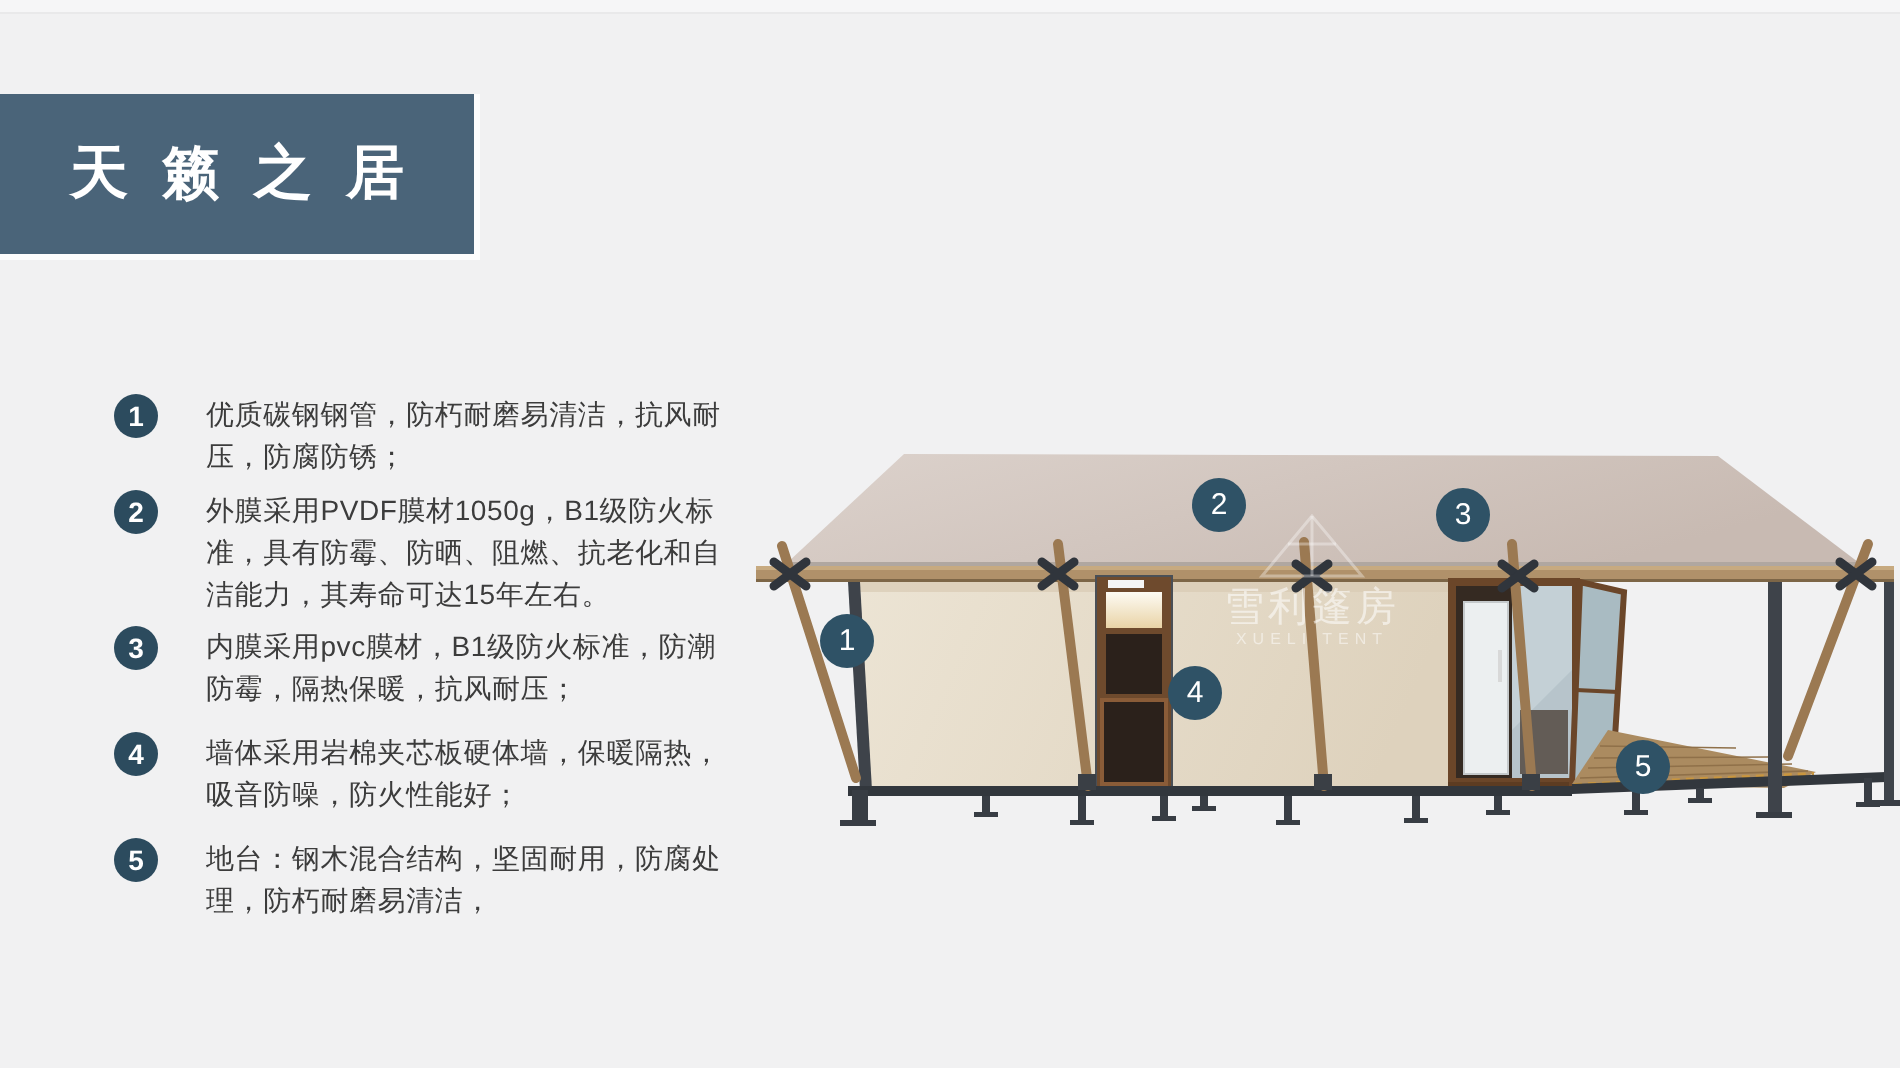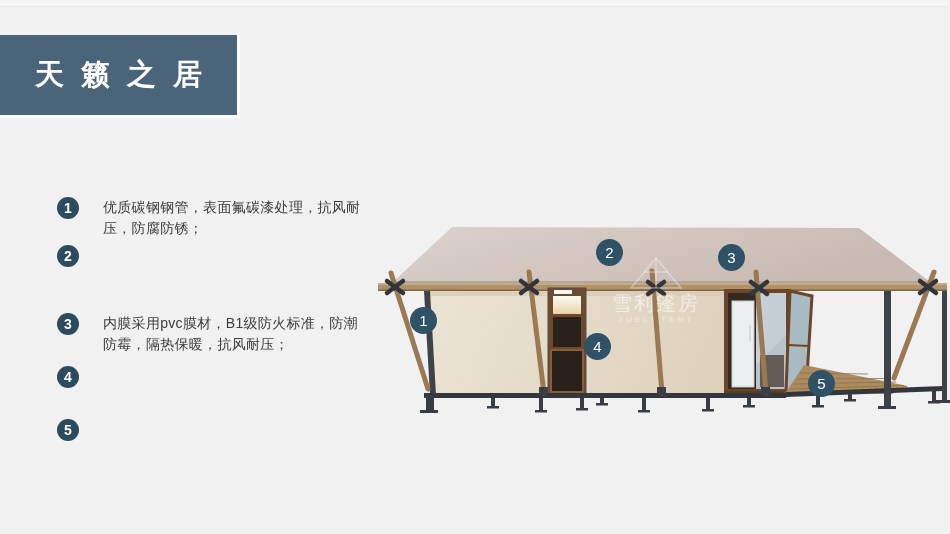--- a/index.html
+++ b/index.html
@@ -7,21 +7,21 @@
     width:950px;height:534px;position:relative;overflow:hidden;
     background:#f1f1f2;
     font-family:"Liberation Sans","DejaVu Sans",sans-serif;
   }
   .top-strip{
     position:absolute;left:0;top:0;width:950px;height:6px;
     background:#f6f6f7;border-bottom:1px solid #e9e9ea;
   }
   
   .title-box{
-    position:absolute;left:0;top:35px;width:237px;height:80px;
+    position:absolute;left:0;top:47px;width:237px;height:80px;
     background:#4a6479;
     border-right:3px solid #fdfdfd;border-bottom:3px solid #fdfdfd;
     display:flex;align-items:center;justify-content:center;
   }
   .title-box span{
     color:#ffffff;font-size:29px;font-weight:bold;
     letter-spacing:17px;padding-left:17px;white-space:nowrap;
   }
   
   .feature{
@@ -53,34 +53,37 @@
 <body>
 
 <div class="top-strip"></div>
 
 <div class="title-box">
   <span>天籁之居</span>
 </div>
 
 <div class="feature f1">
   <div class="badge">1</div>
-  <div class="txt">优质碳钢钢管，表面氟碳漆处理，抗风耐压，防腐防锈；</div>
+  <div class="txt">优质碳钢钢管，防朽耐磨易清洁，抗风耐压，防腐防锈；</div>
 </div>
 <div class="feature f2">
   <div class="badge">2</div>
+  <div class="txt">外膜采用PVDF膜材1050g，B1级防火标准，具有防霉、防晒、阻燃、抗老化和自洁能力，其寿命可达15年左右。</div>
 </div>
 <div class="feature f3">
   <div class="badge">3</div>
   <div class="txt">内膜采用pvc膜材，B1级防火标准，防潮防霉，隔热保暖，抗风耐压；</div>
 </div>
 <div class="feature f4">
   <div class="badge">4</div>
+  <div class="txt">墙体采用岩棉夹芯板硬体墙，保暖隔热，吸音防噪，防火性能好；</div>
 </div>
 <div class="feature f5">
   <div class="badge">5</div>
+  <div class="txt">地台：钢木混合结构，坚固耐用，防腐处理，防朽耐磨易清洁，</div>
 </div>
 
 <div class="diagram">
   <svg width="580" height="250" viewBox="0 0 580 250">
     <defs>
       <linearGradient id="roofGrad" x1="0" y1="0" x2="1" y2="0.35">
         <stop offset="0" stop-color="#dcd2cc"></stop>
         <stop offset="1" stop-color="#c8bab2"></stop>
       </linearGradient>
       <linearGradient id="wallGrad" x1="0" y1="0" x2="1" y2="0.15">

